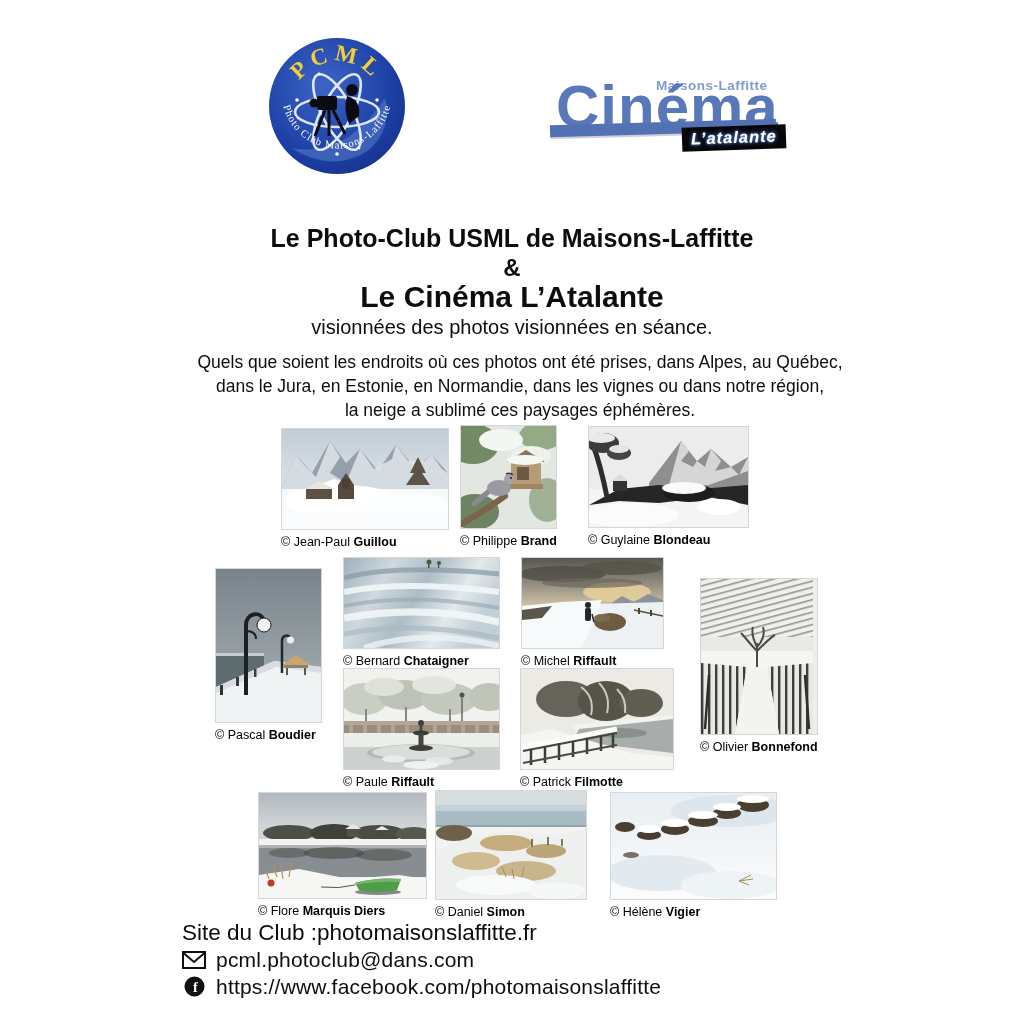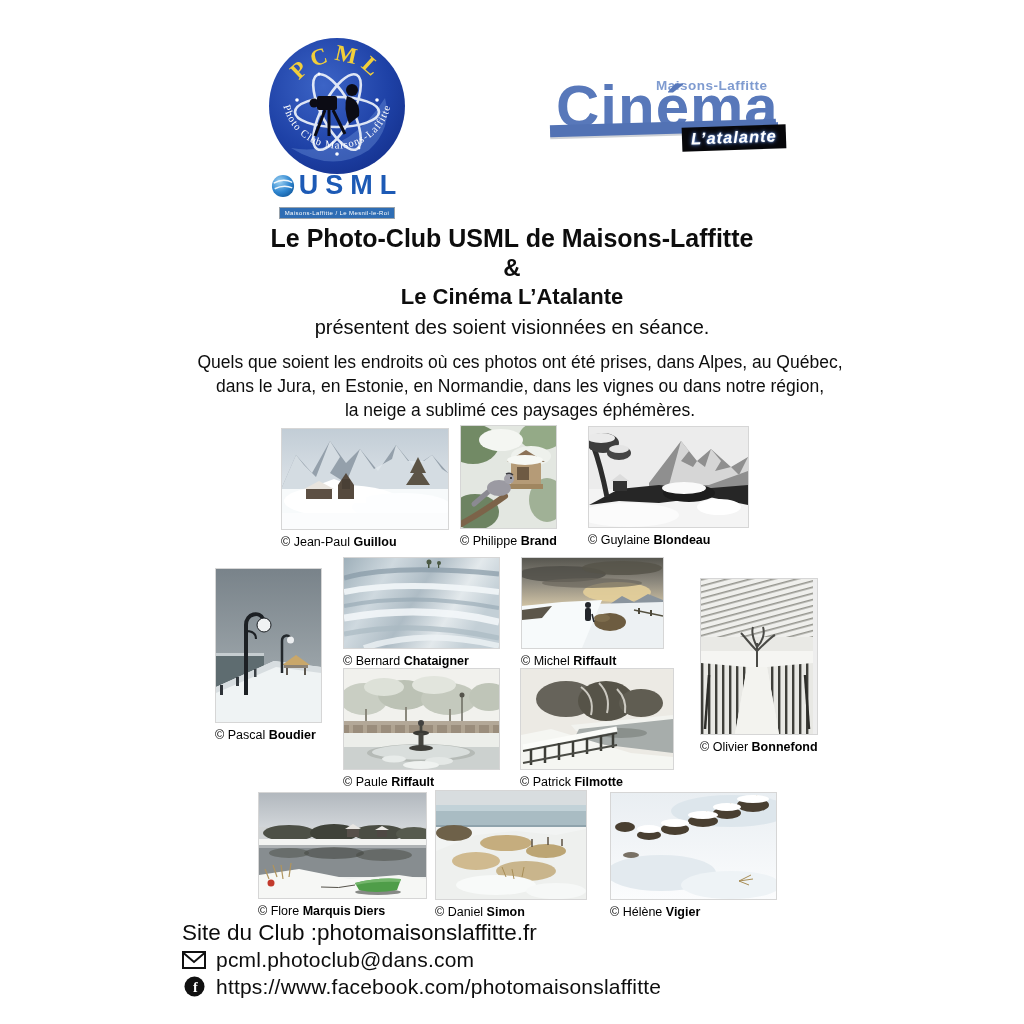--- a/index.html
+++ b/index.html
@@ -23,21 +23,21 @@
               transform:rotate(-1.6deg);box-shadow:0 2px 0 rgba(60,70,90,.25);}
   .cinema-badge{position:absolute;left:134px;top:56px;background:#07070a;color:#ffffff;
                 padding:2px 9px 3px 9px;font-size:16.5px;font-style:italic;font-weight:bold;
                 transform:rotate(-2deg);letter-spacing:1px;
                 text-shadow:0 0 5px #4d7fe0,0 0 2px #9db8ea;}
 
   
   .heading{position:absolute;left:0;top:224px;width:100%;text-align:center;}
   .heading .t1{font-size:25px;font-weight:bold;line-height:29px;}
   .heading .amp{font-size:24px;font-weight:bold;line-height:29px;}
-  .heading .t3{font-size:22px;font-weight:bold;line-height:30px;}
+  .heading .t3{font-size:30px;font-weight:bold;line-height:30px;}
   .heading .sub{font-size:20px;font-weight:normal;line-height:26px;margin-top:2px;}
   .intro{position:absolute;left:8px;top:350px;width:100%;text-align:center;
          font-size:17.5px;line-height:24px;}
 
   
   figure.ph{position:absolute;margin:0;}
   figure.ph .art{border:1px solid #d6d6d6;box-sizing:border-box;background:#eee;}
   figure.ph .art svg{display:block;}
   figure.ph figcaption{font-size:12.5px;margin-top:5px;white-space:nowrap;color:#000;}
   figure.ph figcaption b{font-weight:bold;}
@@ -89,52 +89,33 @@
       </g>
       <text font-size="23" font-weight="bold" fill="#f2cf3a" letter-spacing="5" font-family="Liberation Serif, serif">
         <textPath href="#arcTop" startOffset="50%" text-anchor="middle">PCML</textPath>
       </text>
       <text font-size="10.5" fill="#ffffff" letter-spacing="1" font-family="Liberation Serif, serif">
         <textPath href="#arcBot" startOffset="50%" text-anchor="middle">Photo Club Maisons-Laffitte</textPath>
       </text>
     </svg>
   </div>
 
-  <div class="usml-logo">
-    <div class="usml-row">
-      <span class="icon-box">
-        <svg viewBox="0 0 26 26" width="26" height="26">
-          <defs>
-            <radialGradient id="usmlg" cx="35%" cy="30%" r="80%">
-              <stop offset="0" stop-color="#9ed2f2"></stop>
-                <stop offset=".6" stop-color="#2f86d0"></stop>
-                <stop offset="1" stop-color="#135a9e"></stop>
-            </radialGradient>
-          </defs>
-          <circle cx="13" cy="13" r="12" fill="url(#usmlg)"></circle>
-          <path d="M3,10 Q13,4 23,9 M4,16 Q14,11 23,15" stroke="#ffffff" stroke-width="1.6" fill="none" opacity=".9"></path>
-        </svg>
-      </span>
-      <span class="usml-acronym">USML</span>
-    </div>
-    <span class="usml-banner">Maisons-Laffitte / Le Mesnil-le-Roi</span>
-  </div>
 
   <div class="cinema-logo">
     <span class="cinema-city">Maisons-Laffitte</span>
     <span class="cinema-name">Cinéma</span>
     <span class="cinema-bar"></span>
     <span class="cinema-badge">L’atalante</span>
   </div>
 
   <div class="heading">
     <div class="t1">Le Photo-Club USML de Maisons-Laffitte</div>
     <div class="amp">&amp;</div>
     <div class="t3">Le Cinéma L’Atalante</div>
-    <div class="sub">présentent des soient visionnées en séance.</div>
+    <div class="sub">visionnées des photos visionnées en séance.</div>
   </div>
 
   <div class="intro">
     <div>Quels que soient les endroits où ces photos ont été prises, dans Alpes, au Québec,</div>
     <div>dans le Jura, en Estonie, en Normandie, dans les vignes ou dans notre région,</div>
     <div>la neige a sublimé ces paysages éphémères.</div>
   </div>
 
   <figure class="ph" style="left:281px;top:428px">
     <div class="art">

